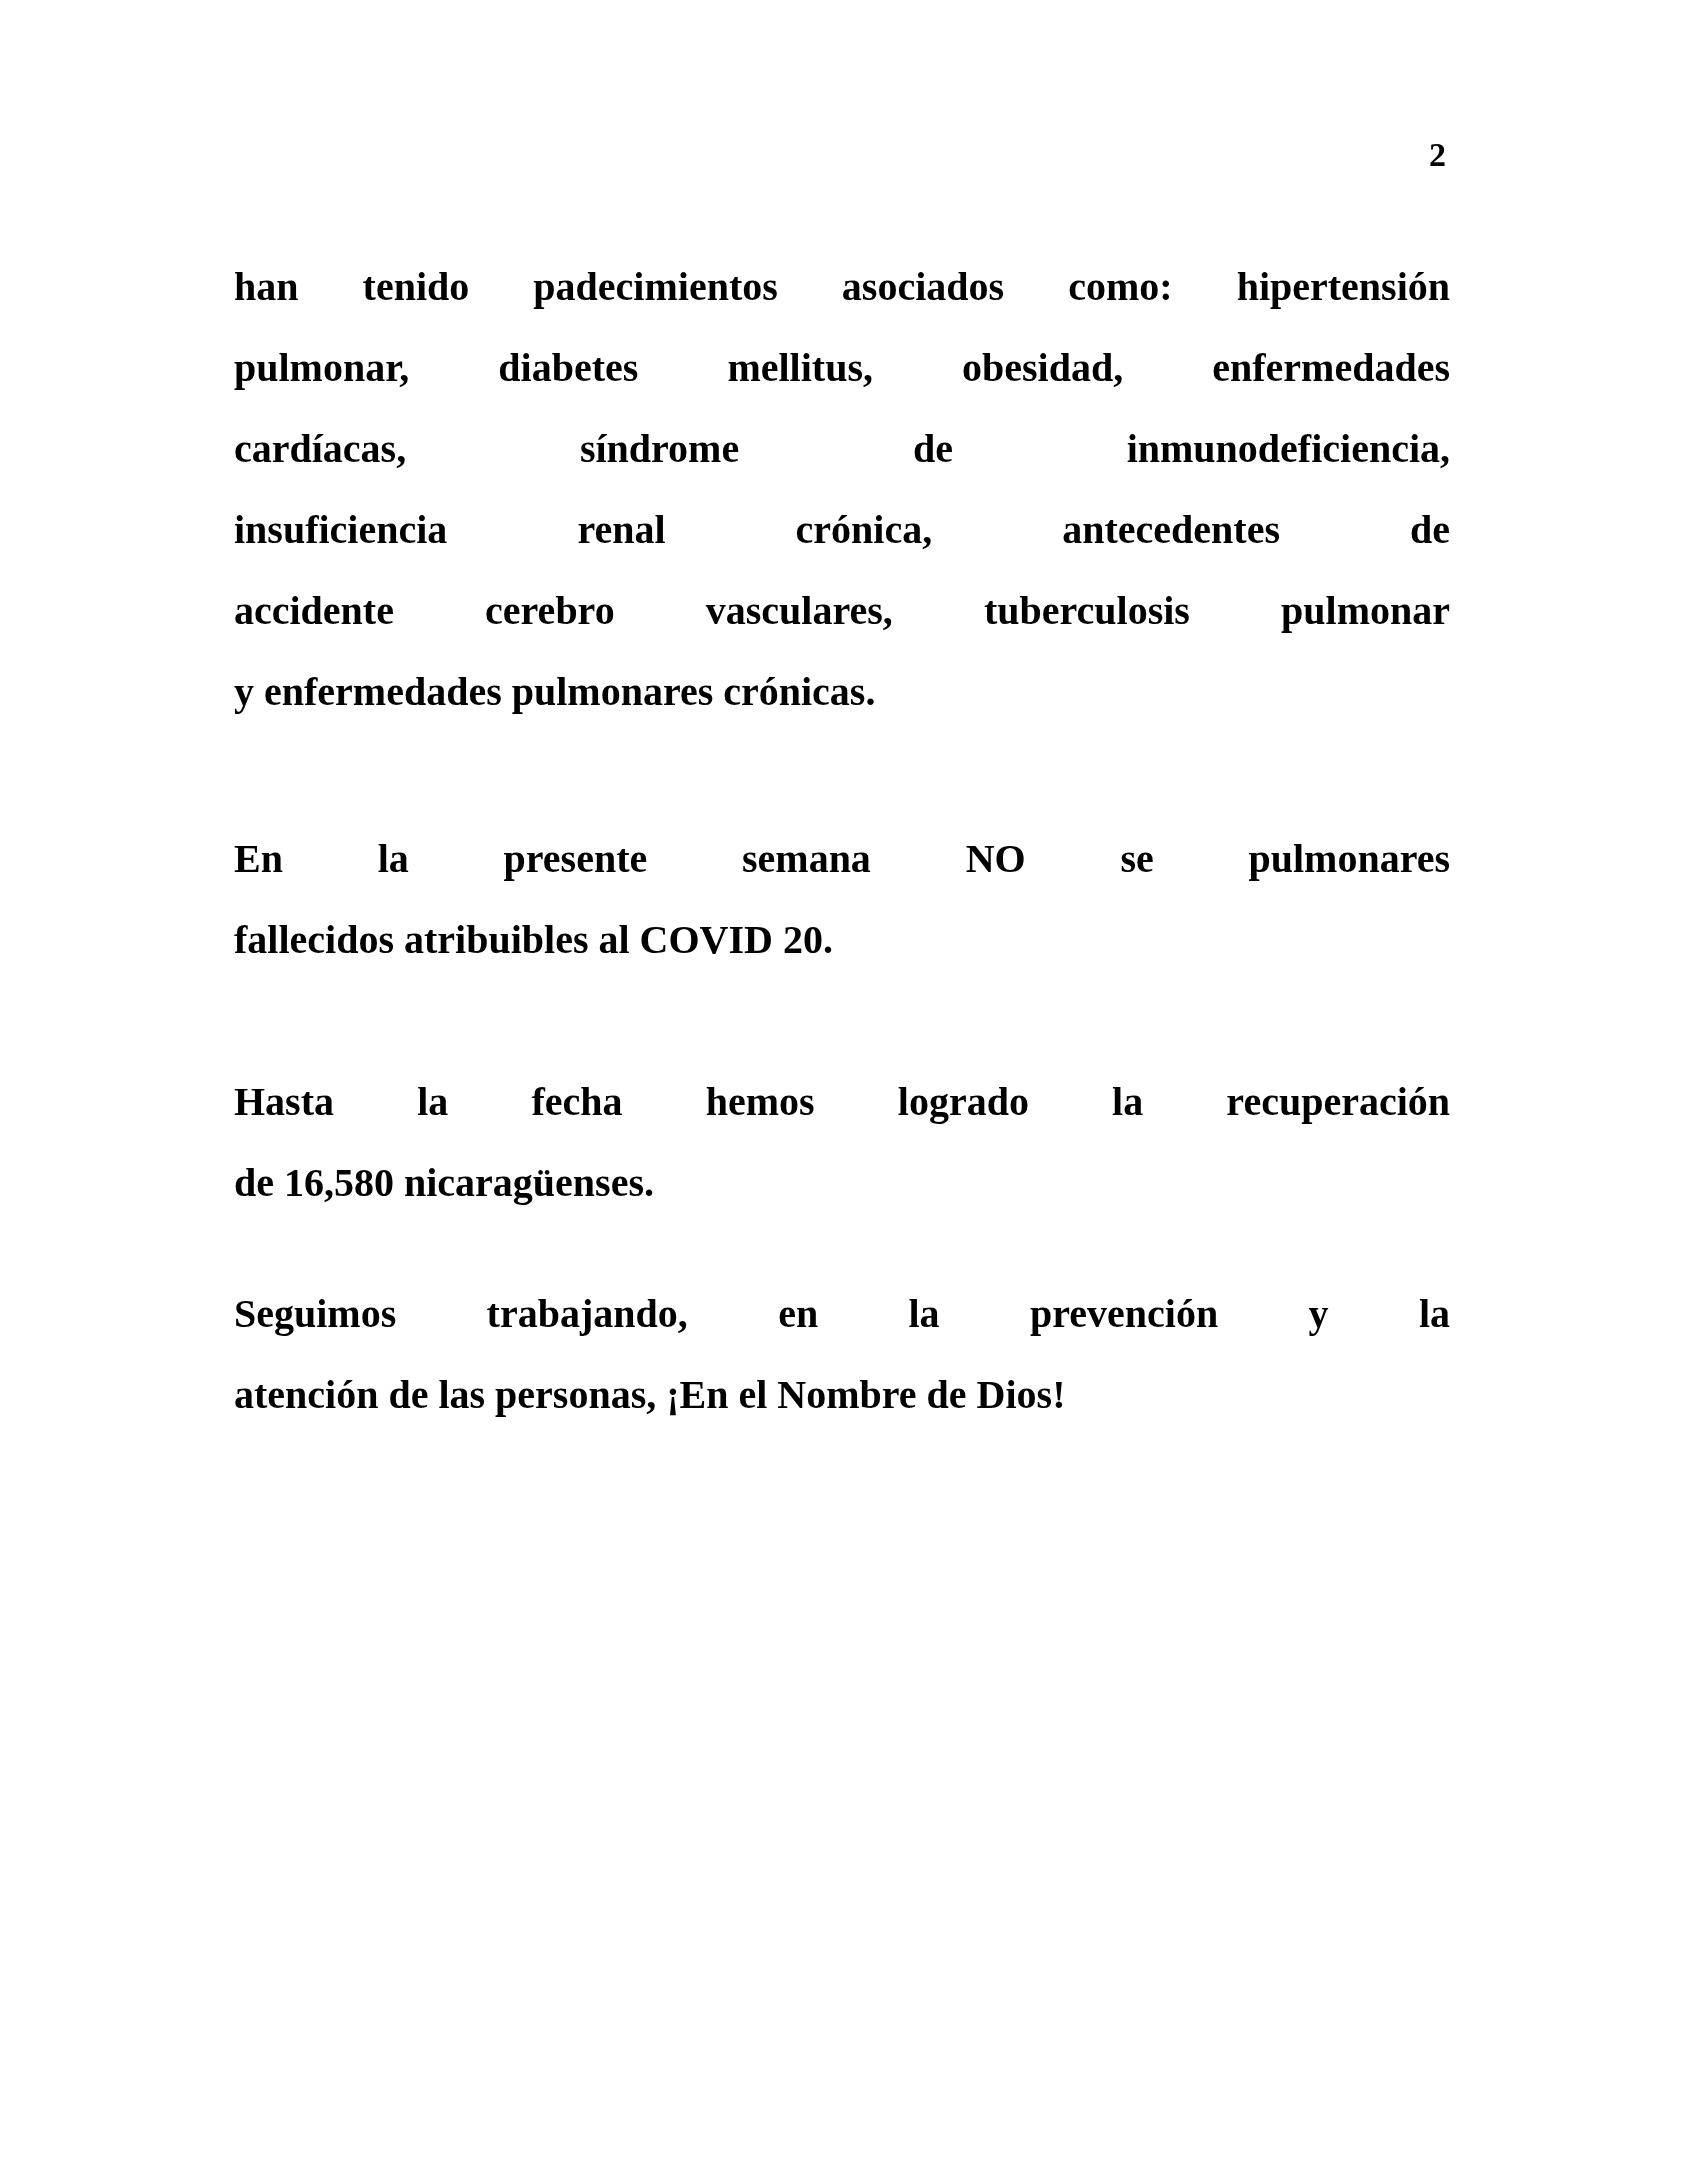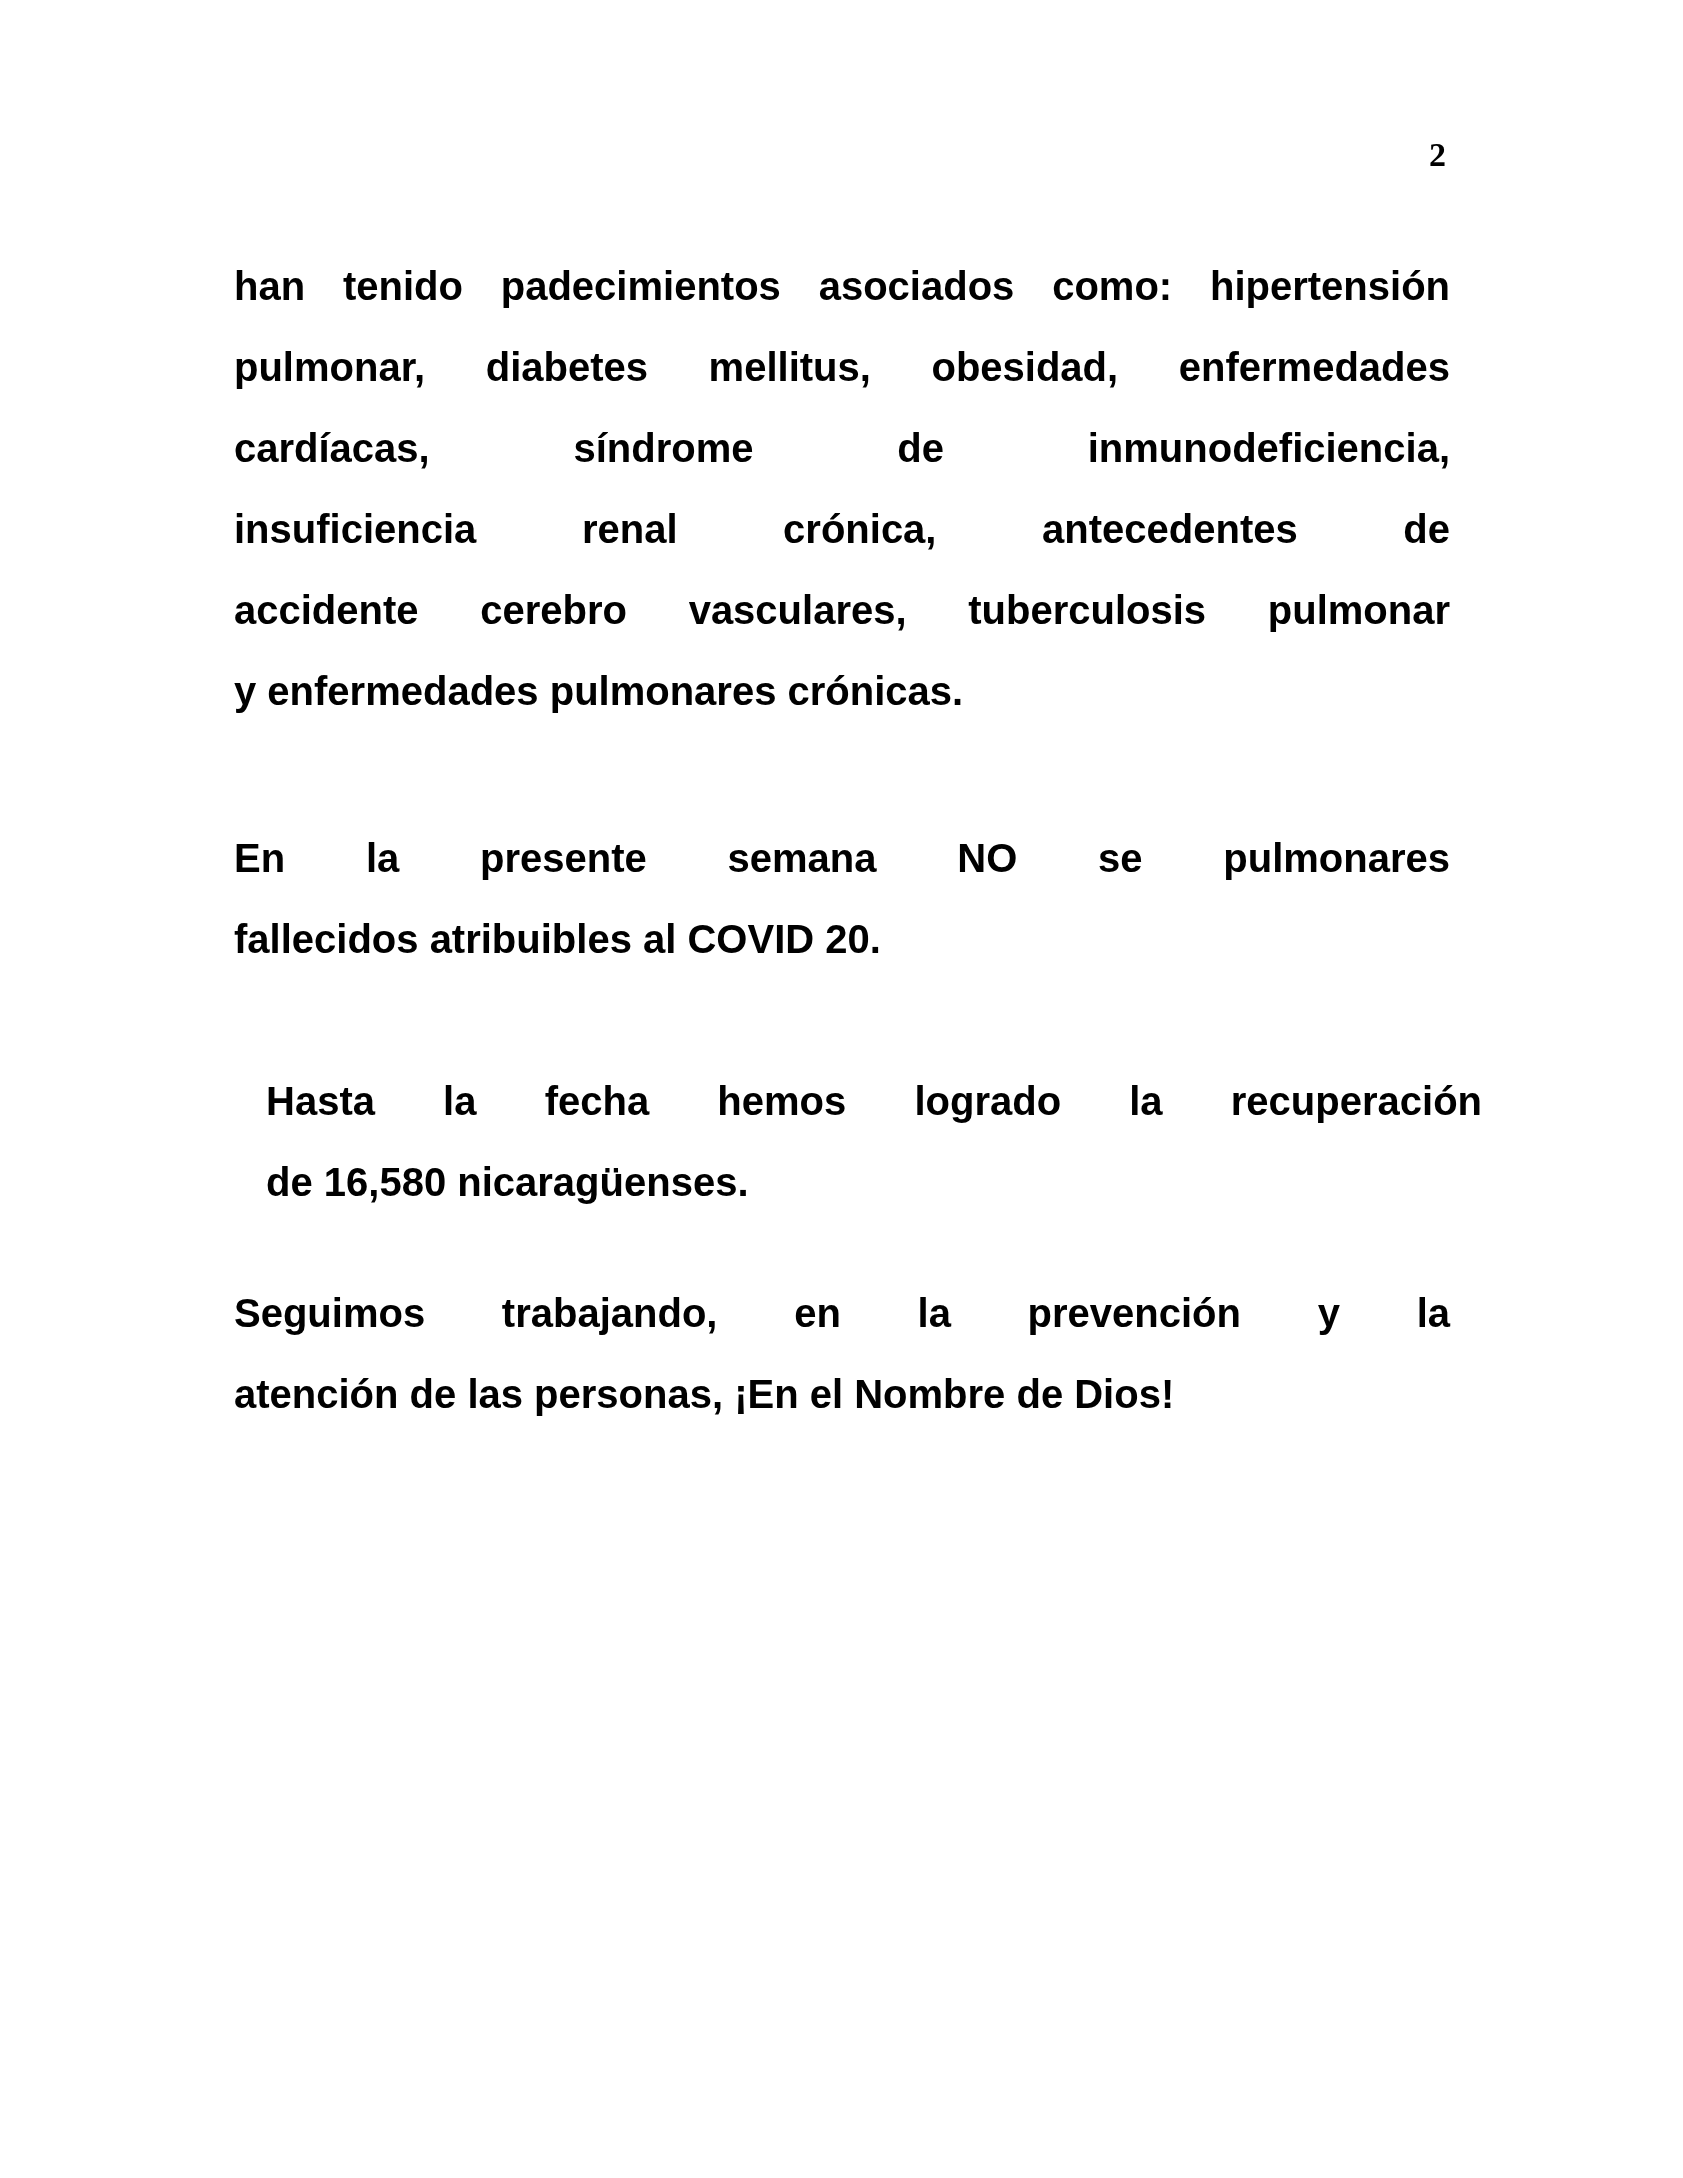--- a/index.html
+++ b/index.html
@@ -22,38 +22,38 @@
       text-align: right;
       font-family: "Liberation Serif", "DejaVu Serif", serif;
       font-weight: bold;
       font-size: 34px;
       line-height: 40px;
     }
     .body-text {
       position: absolute;
       left: 234px;
       width: 1216px;
-      font-family: Liberation Sans, sans-serif;
+      font-family: Liberation Serif, serif;
       font-weight: bold;
       font-size: 40px;
     }
     .line {
       display: block;
       height: 81px;
       line-height: 81px;
       white-space: nowrap;
       text-align: justify;
       text-align-last: justify;
     }
     .line.last {
       text-align-last: left;
     }
     .para-1 { top: 246px; }
     .para-2 { top: 818px; }
-    .para-3 { top: 1061px; margin-left: 32px; }
+    .para-3 { top: 1061px; }
     .para-4 { top: 1273px; }
   </style>
 </head>
 <body>
 
 <div class="page-number">2</div>
 
 <div class="body-text para-1">
   <span class="line">han tenido padecimientos asociados como: hipertensión</span>
   <span class="line">pulmonar, diabetes mellitus, obesidad, enfermedades</span>

